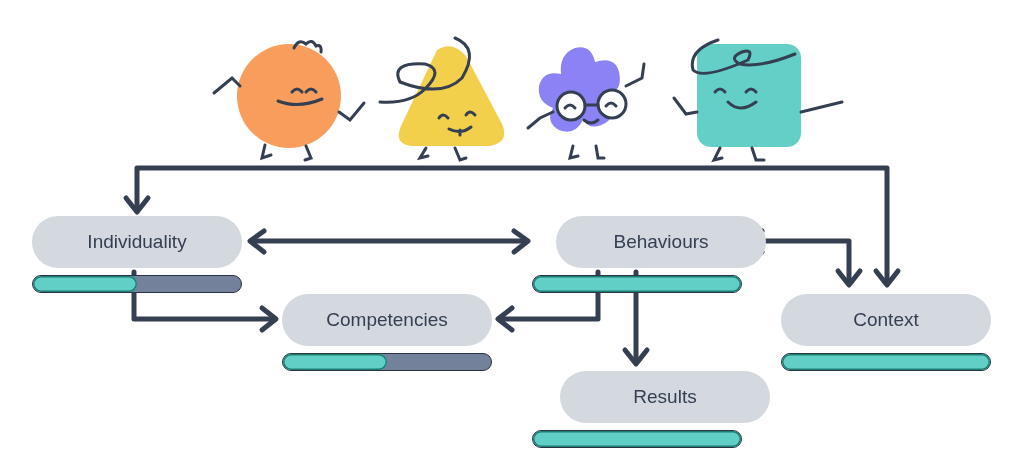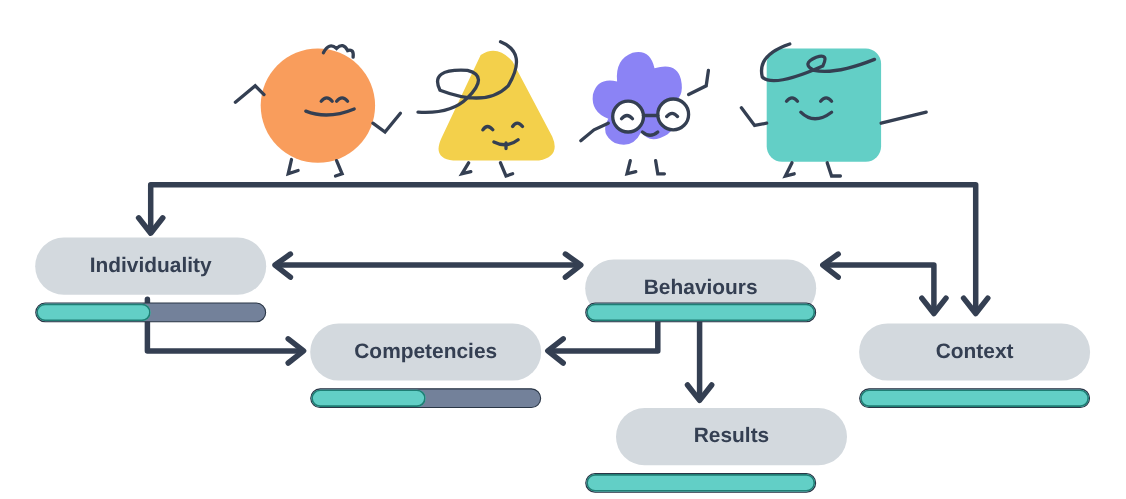--- a/index.html
+++ b/index.html
@@ -1,19 +1,19 @@
 <!DOCTYPE html>
 <html><head>
 <meta charset="utf-8">
 <style>
   html,body{margin:0;padding:0;background:#ffffff;}
   body{width:1024px;height:454px;position:relative;overflow:hidden;font-family:"Liberation Sans",sans-serif;}
   svg.wires{position:absolute;left:0;top:0;}
   .node{position:absolute;width:210px;height:52px;border-radius:26px;background:#d3d9de;display:flex;align-items:center;justify-content:center;}
-  .node span{font-weight:bold;font-size:19px;color:#343f52;}
+  .node span{font-weight:normal;font-size:19px;color:#343f52;}
   .bar{position:absolute;width:210px;height:18px;border-radius:9px;box-sizing:border-box;border:1.5px solid #2a3646;background:#73819a;overflow:hidden;}
   .bar .fill{position:absolute;left:0;top:0;bottom:0;background:#62cfc6;border-radius:9px;box-shadow:0 0 0 1.5px #1f7e74 inset;}
 </style>
 </head>
 <body>
 
 <svg class="wires" width="1024" height="454">
   <g fill="none" stroke="#343f52" stroke-width="5" stroke-linecap="round" stroke-linejoin="round">
 
     <path d="M137 210 V168 H887 V283"></path>
@@ -76,21 +76,21 @@
   </g>
 </svg>
 
 <div class="node" style="left:32px;top:216px;">
   <span>Individuality</span>
 </div>
 <div class="bar" style="left:32px;top:275px;">
   <div class="fill" style="width: 50%;"></div>
 </div>
 
-<div class="node" style="left:532px;top:216px;margin-top:20px;">
+<div class="node" style="left:556px;top:216px;">
   <span>Behaviours</span>
 </div>
 <div class="bar" style="left:532px;top:275px;">
   <div class="fill" style="width: 100%;"></div>
 </div>
 
 <div class="node" style="left:282px;top:294px;">
   <span>Competencies</span>
 </div>
 <div class="bar" style="left:282px;top:353px;">

